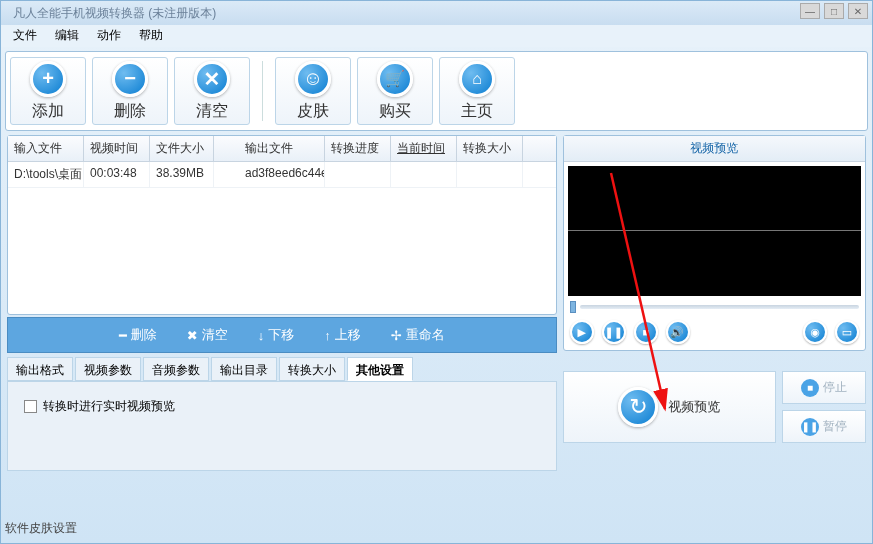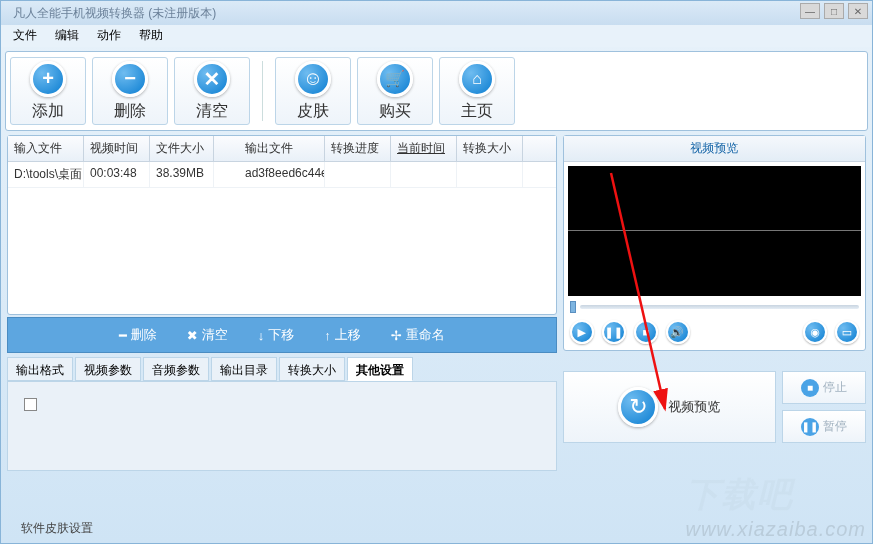--- a/index.html
+++ b/index.html
@@ -45,21 +45,21 @@
 .player-controls { display: flex; gap: 8px; padding: 6px; justify-content: flex-start; }
 .pc-btn { width: 24px; height: 24px; border-radius: 50%; background: radial-gradient(circle at 30% 30%, #6fbcf0, #0a7dd1); border: 2px solid #fff; box-shadow: 0 1px 2px rgba(0,0,0,.3); display: flex; align-items: center; justify-content: center; color: #fff; font-size: 11px; cursor: pointer; }
 .pc-spacer { flex: 1; }
 .convert-area { display: flex; gap: 6px; margin-top: 20px; }
 .convert-main { flex: 1; height: 72px; border: 1px solid #bcd5e8; background: linear-gradient(#fff, #eef4fa); display: flex; align-items: center; justify-content: center; gap: 10px; cursor: pointer; position: relative; }
 .convert-icon { width: 40px; height: 40px; border-radius: 50%; background: radial-gradient(circle at 30% 30%, #6fbcf0, #0a7dd1); border: 3px solid #fff; box-shadow: 0 1px 3px rgba(0,0,0,.3); display: flex; align-items: center; justify-content: center; color: #fff; font-size: 22px; }
 .convert-label { font-size: 13px; color: #333; }
 .convert-side { width: 84px; display: flex; flex-direction: column; gap: 6px; }
 .side-btn { flex: 1; border: 1px solid #bcd5e8; background: linear-gradient(#fff, #eef4fa); display: flex; align-items: center; justify-content: center; gap: 4px; cursor: pointer; color: #a2b2c0; }
 .side-ico { width: 18px; height: 18px; border-radius: 50%; display: flex; align-items: center; justify-content: center; color: #fff; font-size: 10px; }
-.footer { position: absolute; bottom: 6px; left: 20px; color: #444; }
+.footer { position: absolute; bottom: 6px; left: 4px; color: #444; }
 .arrow { position: absolute; pointer-events: none; }
 .watermark { position: absolute; right: 6px; bottom: 2px; font-size: 20px; color: rgba(120,130,140,.25); font-style: italic; letter-spacing: 1px; }
 .wm-big { font-size: 34px; font-weight: bold; opacity: .2; letter-spacing: 2px; }
 </style>
 </head>
 <body>
 
 <div class="window">
   <div class="titlebar">
     <span>凡人全能手机视频转换器   (未注册版本)</span>
@@ -161,20 +161,21 @@
         <div class="tab">输出格式</div>
         <div class="tab">视频参数</div>
         <div class="tab">音频参数</div>
         <div class="tab">输出目录</div>
         <div class="tab">转换大小</div>
         <div class="tab active">其他设置</div>
       </div>
       <div class="tab-content">
         <div class="checkbox-row">
           <div class="checkbox"></div>
+          <span>转换时进行实时视频预览</span>
         </div>
       </div>
     </div>
 
     <div class="right">
       <div class="panel">
         <div class="preview-title">视频预览</div>
         <div class="preview-video"></div>
         <div class="slider-row">
           <div class="slider-handle"></div>
@@ -225,17 +226,13 @@
   <svg class="arrow" style="left:602px; top:168px;" width="100" height="260">
     <defs>
         <marker id="ah" markerWidth="10" markerHeight="10" refX="8" refY="3" orient="auto">
           <path d="M0,0 L0,6 L9,3 z" fill="#e11"></path>
         </marker>
       </defs>
     <line x1="8" y1="4" x2="62" y2="240" stroke="#e11" stroke-width="2.5" marker-end="url(#ah)"></line>
   </svg>
 
   <div class="footer">软件皮肤设置</div>
-  <div class="watermark">
-    <div class="wm-big">下载吧</div>
-    <div>www.xiazaiba.com</div>
-  </div>
 </div>
 
 </body></html>

